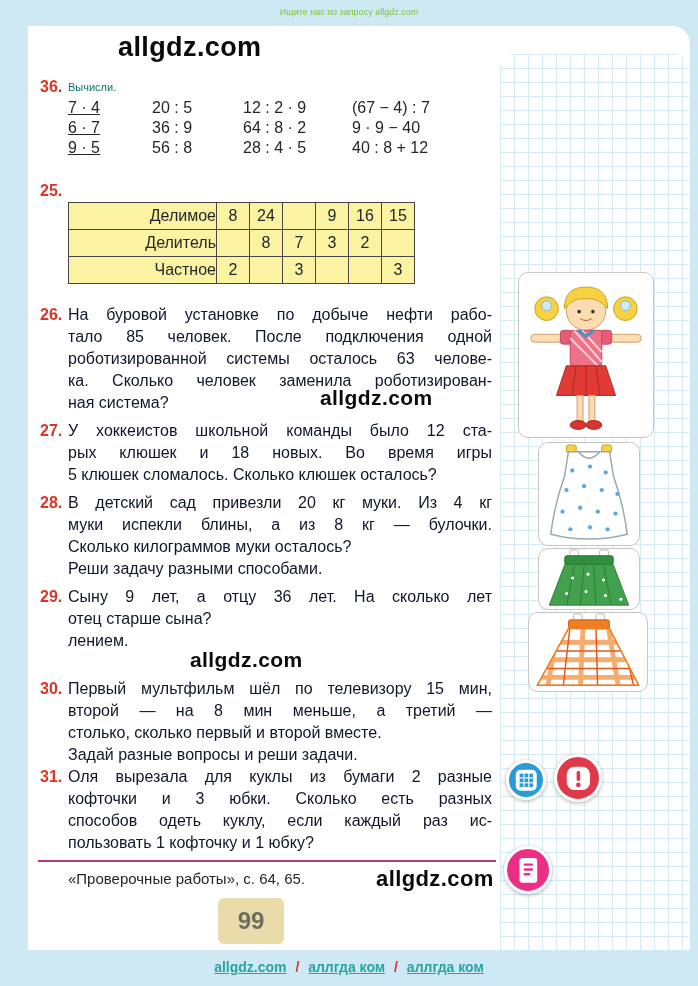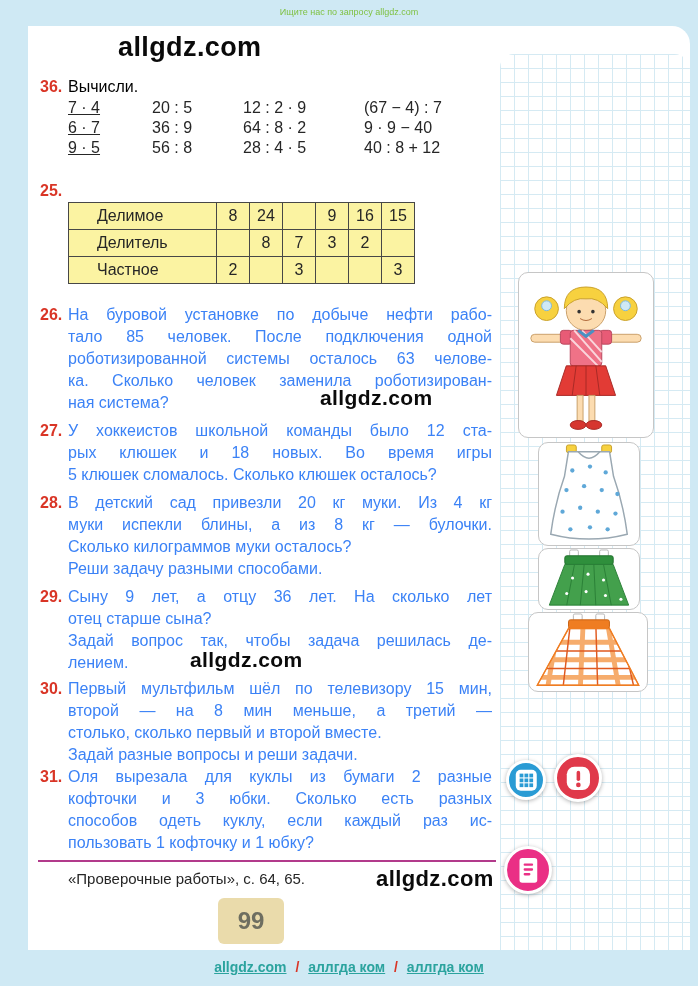--- a/index.html
+++ b/index.html
@@ -15,37 +15,37 @@
           background:#fff; border-radius:0 18px 0 0; }
 
   .wm { position:absolute; color:#0a0a0a; font-weight:700; letter-spacing:.4px; }
   .wm-top    { left:90px;  top:6px;   font-size:27px; font-weight:600; }
   .wm-26     { left:292px; top:360px; font-size:21px; }
   .wm-29     { left:162px; top:622px; font-size:21px; }
   .wm-bottom { left:348px; top:840px; font-size:22px; }
 
   .ex-num { position:absolute; left:12px; width:30px; color:#d93526; font-weight:700;
             font-size:16px; line-height:22px; }
-  .ex-intro { position:absolute; font-size:16px; line-height:22px; color:#000000; }
+  .ex-intro { position:absolute; font-size:11px; line-height:22px; color:#0f766e; }
 
   .calc-grid { position:absolute; left:40px; top:72px; font-size:16px; color:#262626; }
   .calc-row { display:flex; height:20px; align-items:center; }
   .calc-cell:nth-child(1){ width:84px;text-decoration:underline; }
   .calc-cell:nth-child(2){ width:91px; }
   .calc-cell:nth-child(3){ width:109px; }
-  .calc-cell:nth-child(4){ width:140px;margin-left:12px; }
+  .calc-cell:nth-child(4){ width:140px; }
 
   .div-table { position:absolute; left:40px; top:176px; border-collapse:collapse;
                font-size:16px; color:#262626; }
   .div-table td { border:1.5px solid #474747; background:#fbf3a2; height:27px; padding:0; }
-  .div-table td.lbl { width:148px; padding-left:28px; text-align:left; }
+  .div-table td.lbl { width:148px; padding-left:28px; text-align:right; }
   .div-table td.val { width:33px; text-align:center; }
 
   .para { position:absolute; left:40px; width:424px; font-size:16px; line-height:22px;
-          color:#3b82f6; }
+          color:#0f172a; }
   .line { height:22px; overflow:hidden; }
   .line.j { text-align:justify; text-align-last:justify; }
 
   .rule { position:absolute; left:10px; top:834px; width:458px; height:2px; background:#b23a8b; }
   .reference { position:absolute; left:40px; top:844px; font-size:15px; color:#262626; }
 
   .page-number-box { position:absolute; left:190px; top:872px; width:66px; height:46px;
                      background:#eadbab; border-radius:6px; display:flex; align-items:center;
                      justify-content:center; font-size:24px; font-weight:700; color:#6e6e60; }
 
@@ -166,21 +166,20 @@
       <div class="line j">В детский сад привезли 20 кг муки. Из 4 кг</div>
       <div class="line j">муки испекли блины, а из 8 кг — булочки.</div>
       <div class="line">Сколько килограммов муки осталось?</div>
       <div class="line">Реши задачу разными способами.</div>
     </div>
 
     <div class="ex-num" style="top:560px">29.</div>
     <div class="para" style="top:560px">
       <div class="line j">Сыну 9 лет, а отцу 36 лет. На сколько лет</div>
       <div class="line">отец старше сына?</div>
-      <div class="line j">Задай вопрос так, чтобы задача решилась де-</div>
       <div class="line">лением.</div>
     </div>
     <div class="wm wm-29">allgdz.com</div>
 
     <div class="ex-num" style="top:652px">30.</div>
     <div class="para" style="top:652px">
       <div class="line j">Первый мультфильм шёл по телевизору 15 мин,</div>
       <div class="line j">второй — на 8 мин меньше, а третий —</div>
       <div class="line">столько, сколько первый и второй вместе.</div>
       <div class="line">Задай разные вопросы и реши задачи.</div>

